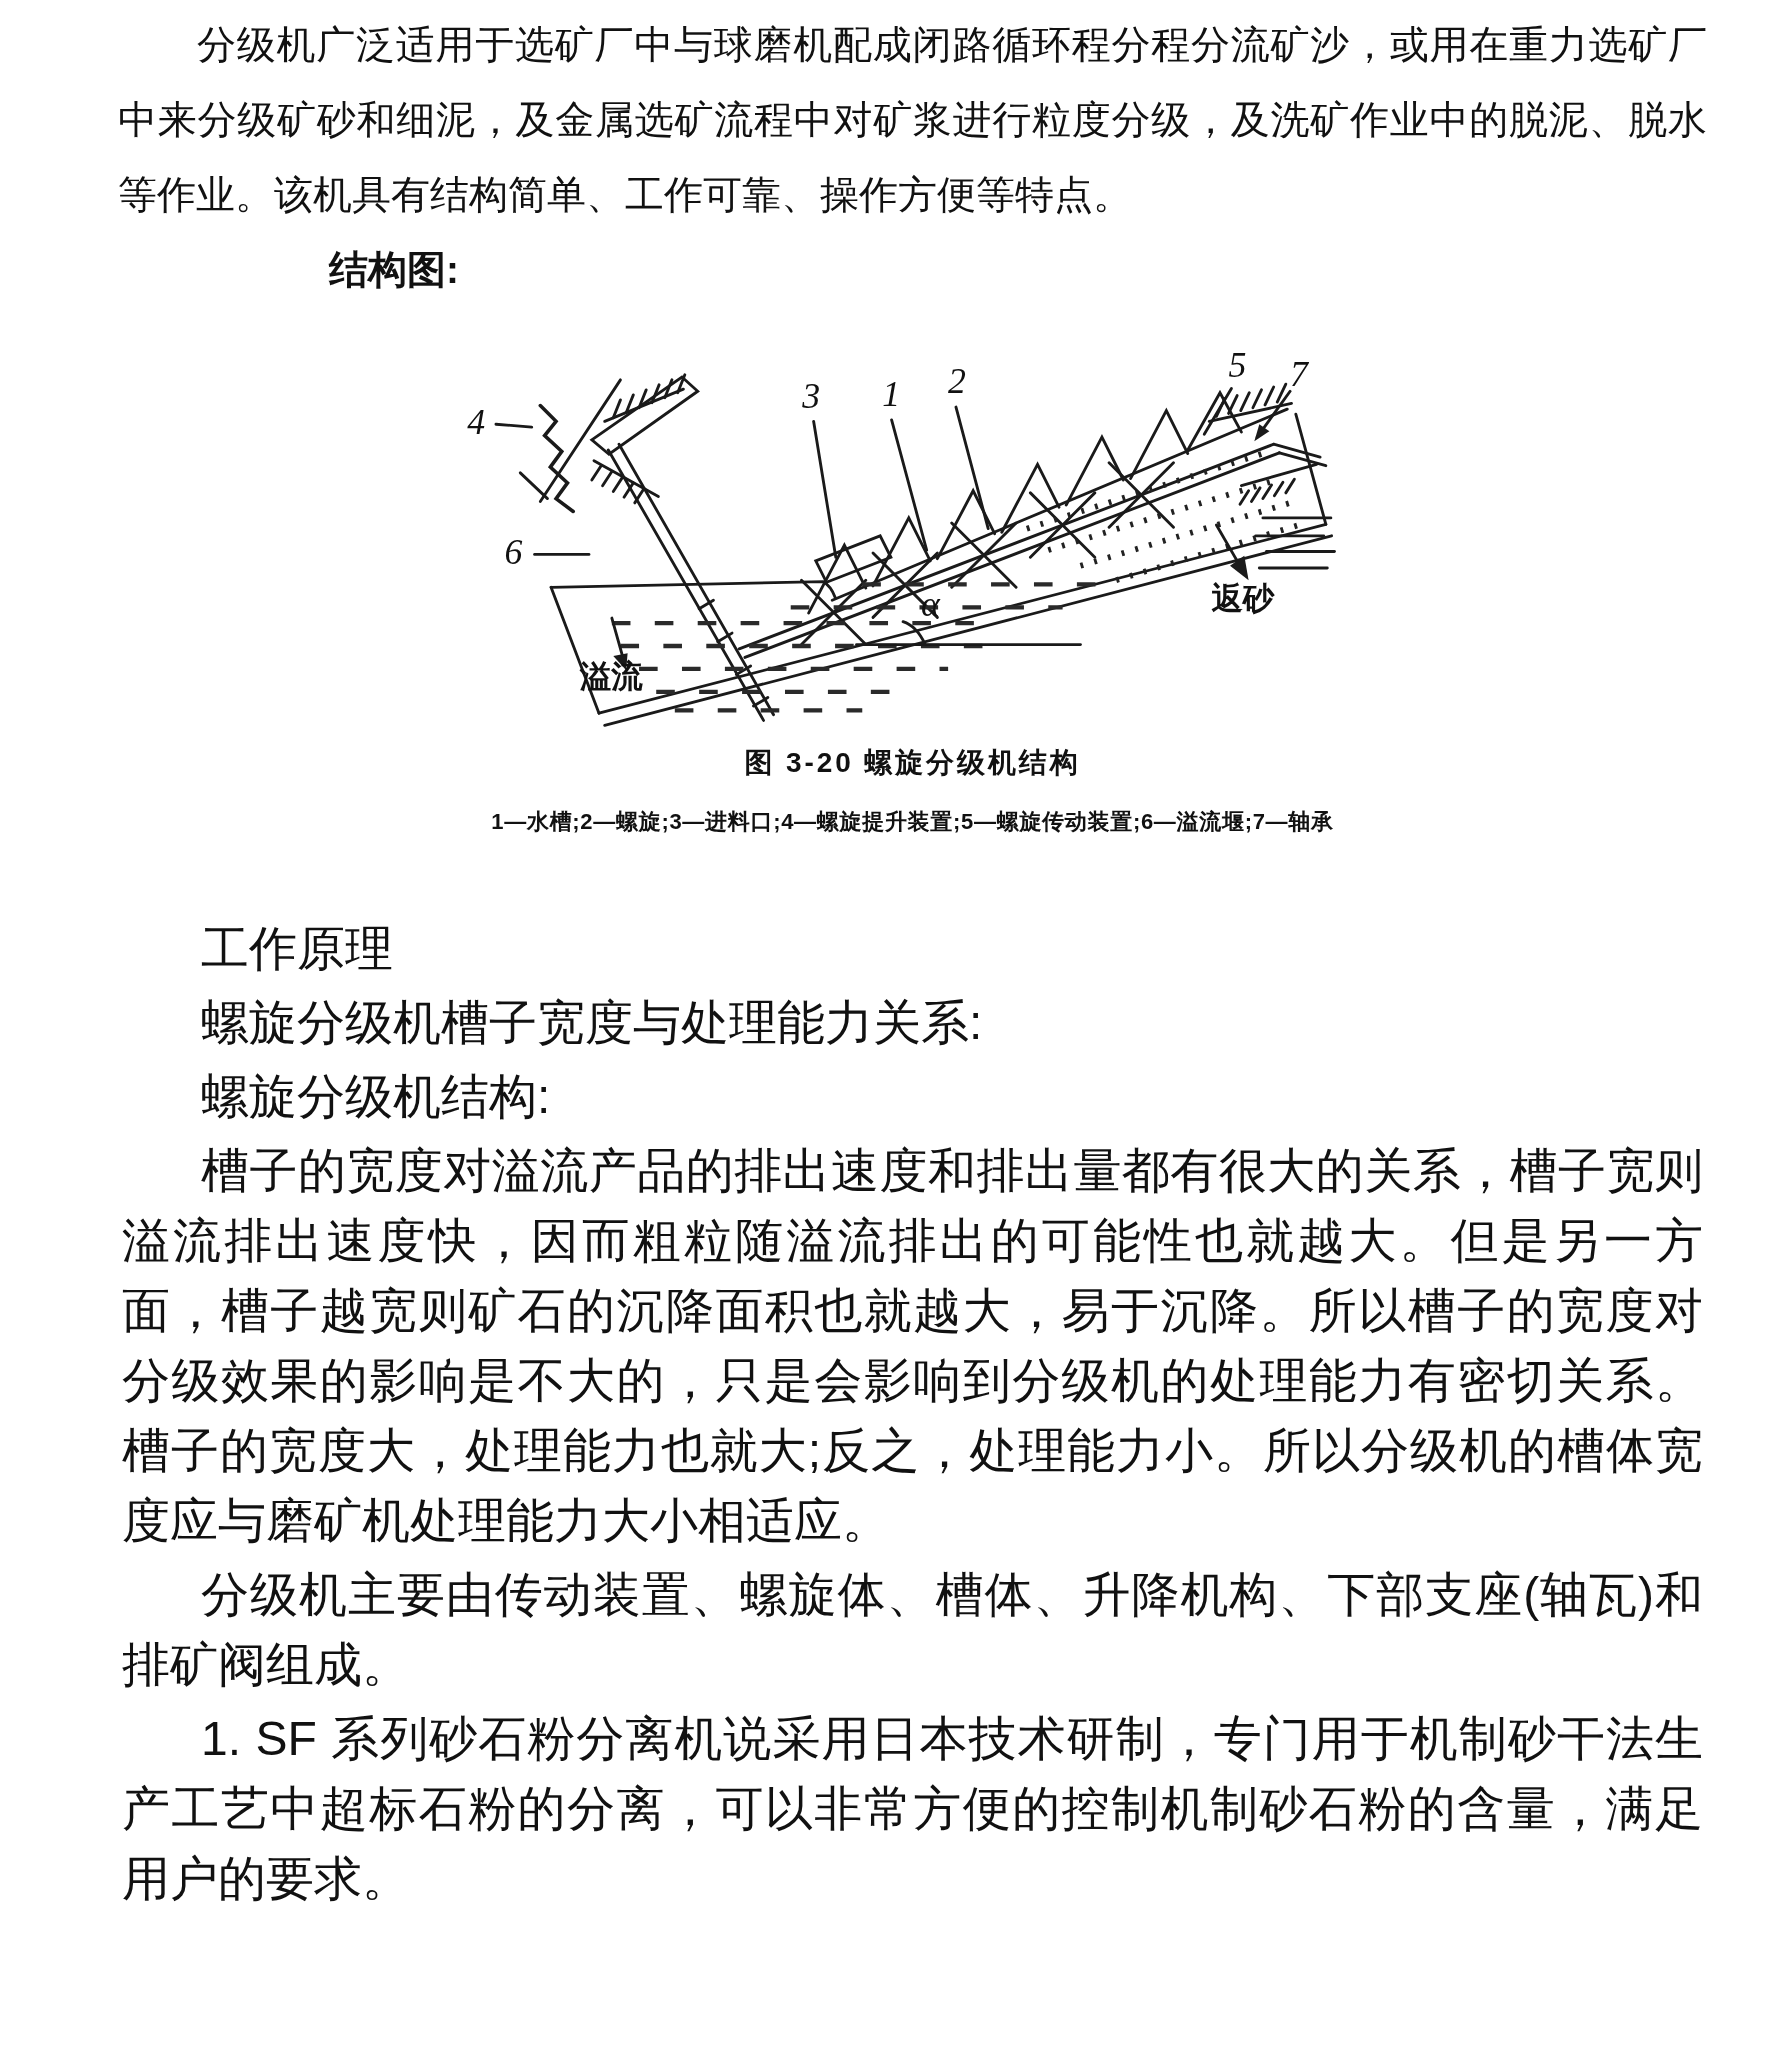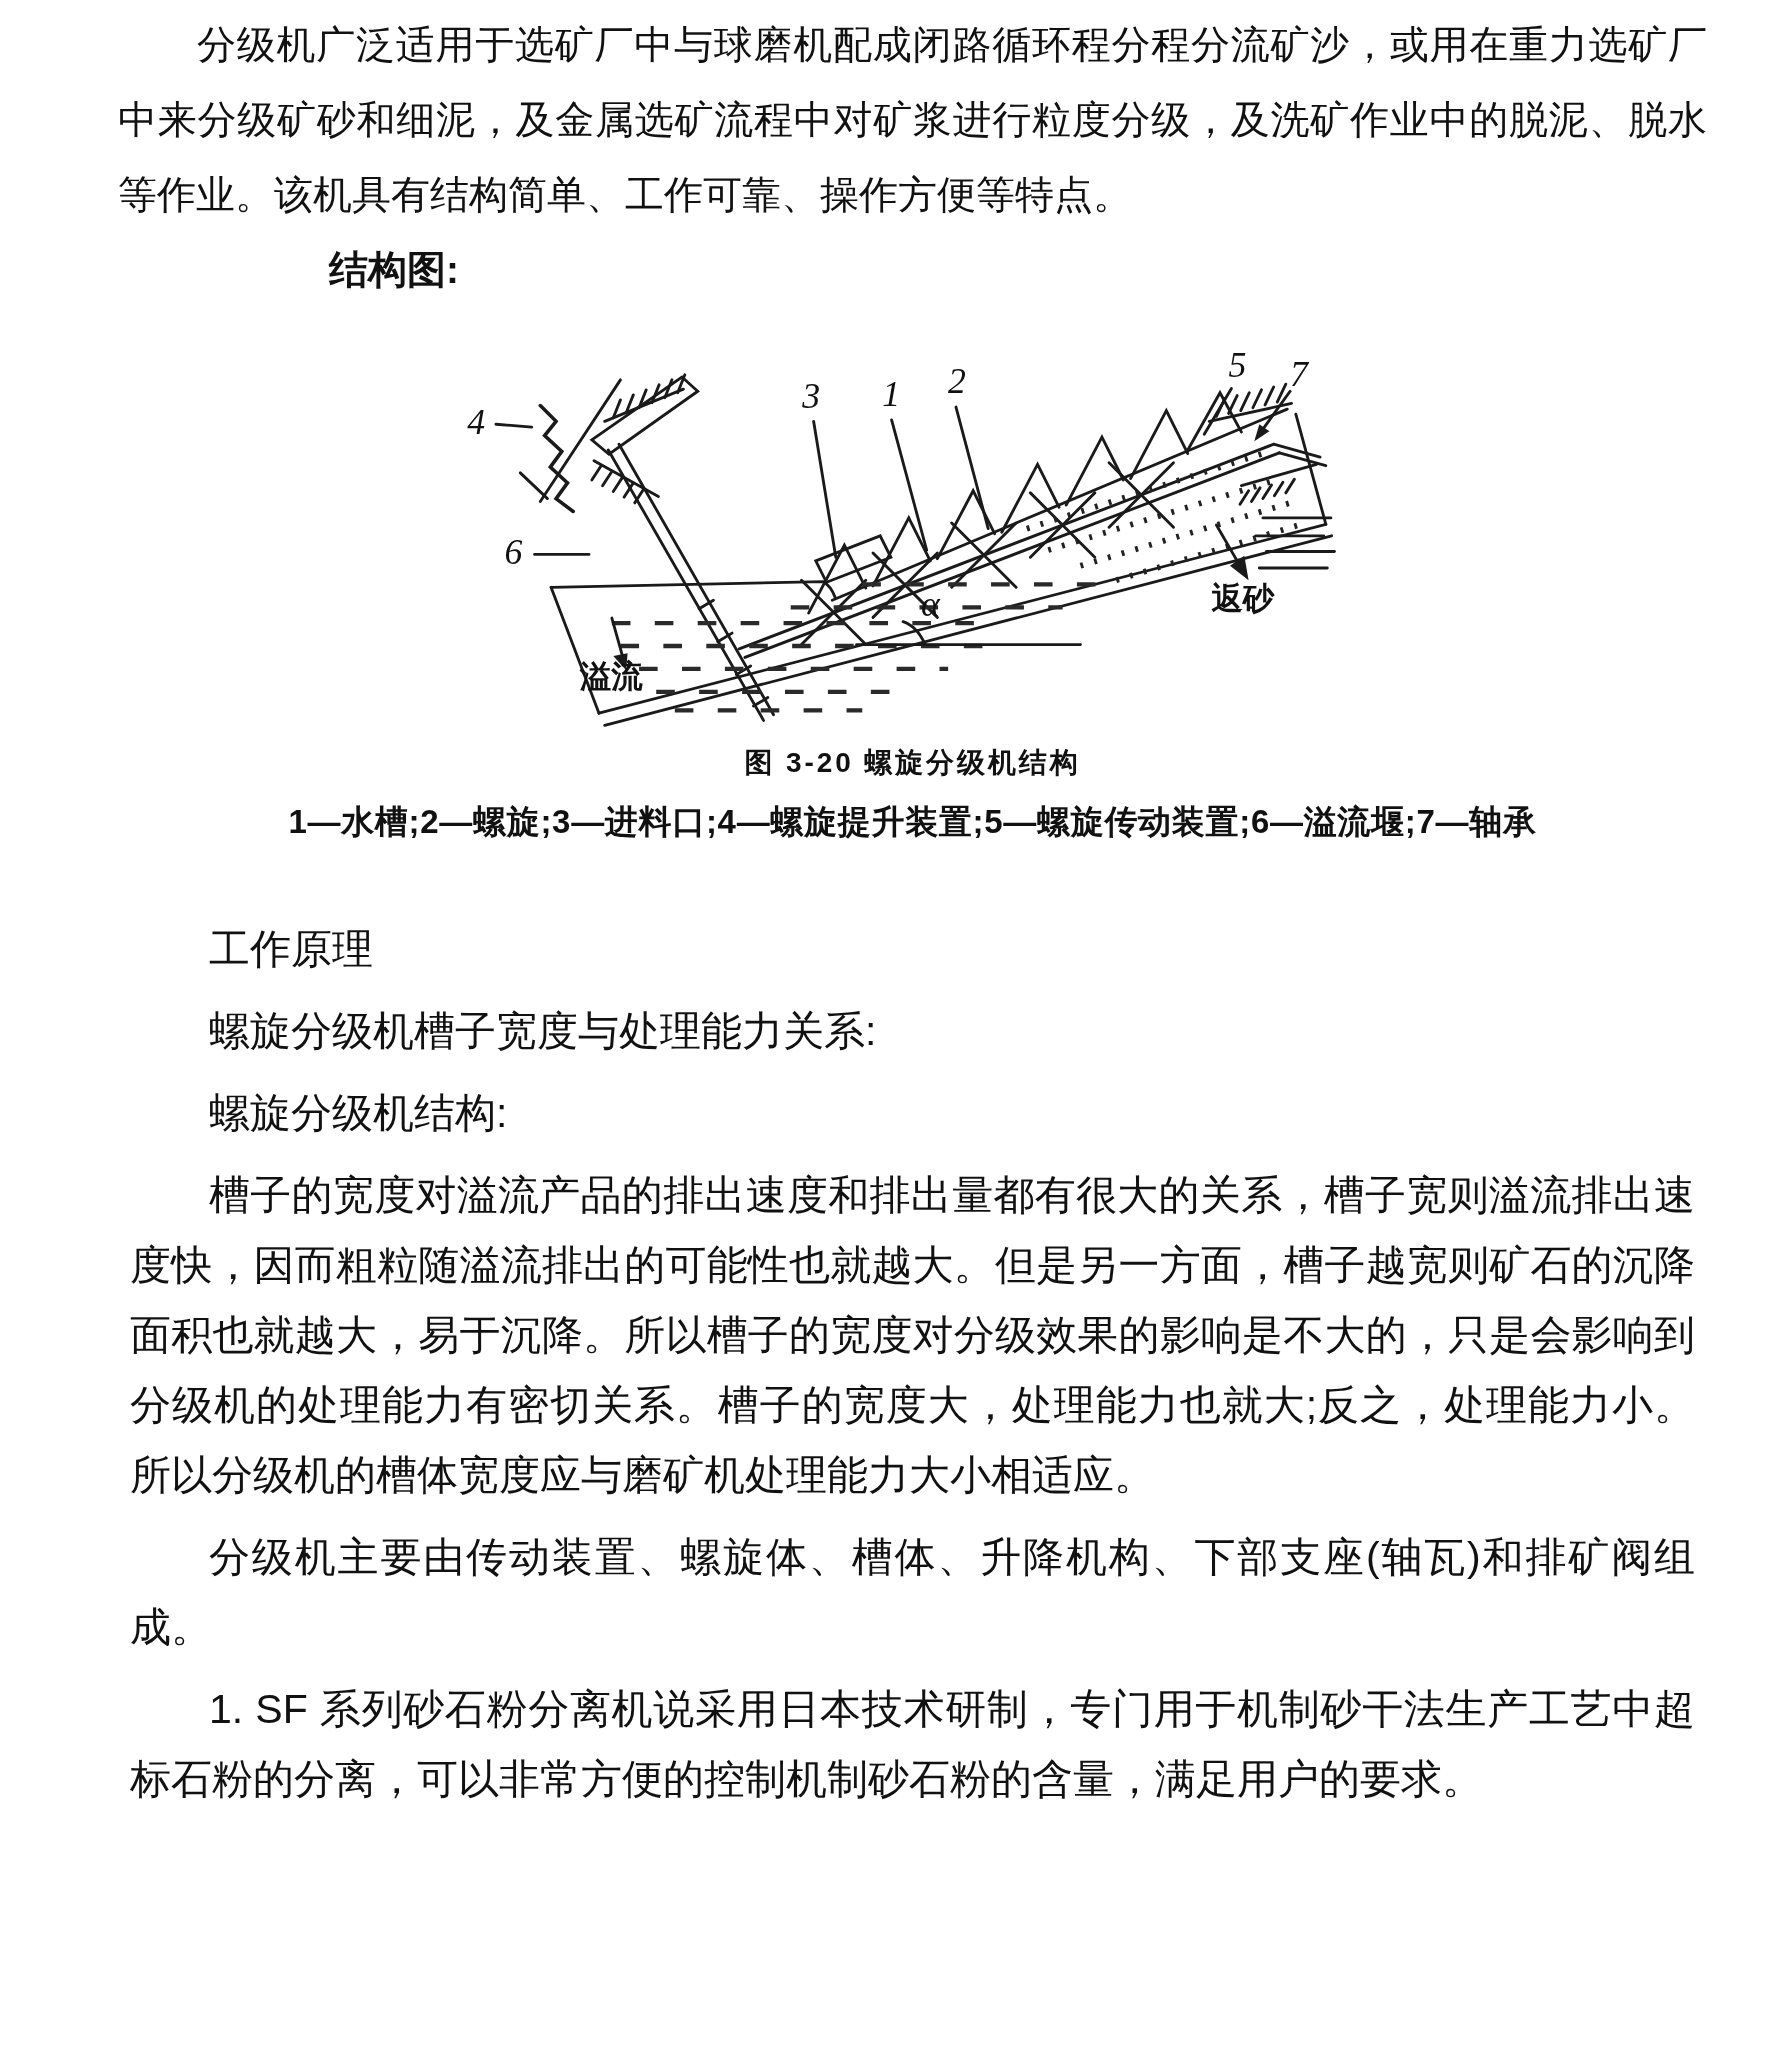--- a/index.html
+++ b/index.html
@@ -34,27 +34,27 @@
     margin-top:7.2px;
   }
   .figure-wrap svg{
     position:absolute; left:315px; top:0;
   }
   .fig-caption{
     text-align:center; font-weight:700; font-size:28px;
     line-height:47px; margin:5.7px 0 0 0; letter-spacing:2.9px;
   }
   .fig-legend{
-    text-align:center; font-weight:700; font-size:33px;
+    text-align:center; font-weight:700; font-size:22px;
     line-height:40px; margin:15.7px 0 0 0; letter-spacing:0.7px;
   }
   .section2{ margin-top:72px; }
   .section2 p{
-    font-size:41px; line-height:70px; font-weight:500;
-    text-align:justify; margin:12px;
+    font-size:48px; line-height:70px; font-weight:500;
+    text-align:justify; margin:4px;
   }
   .diagram-stroke{ stroke:#1a1a1a; fill:none; stroke-width:4; stroke-linecap:round; }
   .diagram-num{
     font-family:"Liberation Serif","DejaVu Serif",serif;
     font-style:italic; font-size:50px; fill:#111;
   }
   .diagram-cjk{
     font-family:"Liberation Sans","DejaVu Sans",sans-serif;
     font-weight:700; font-size:44px; fill:#111;
   }

